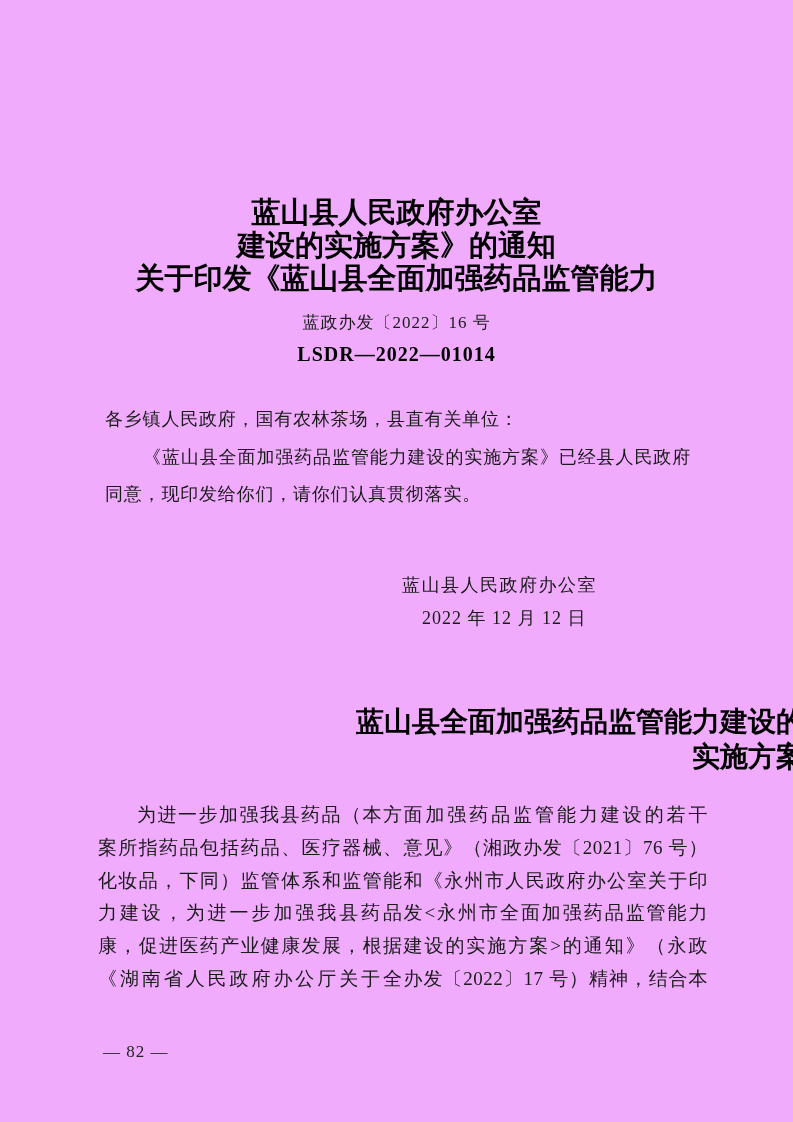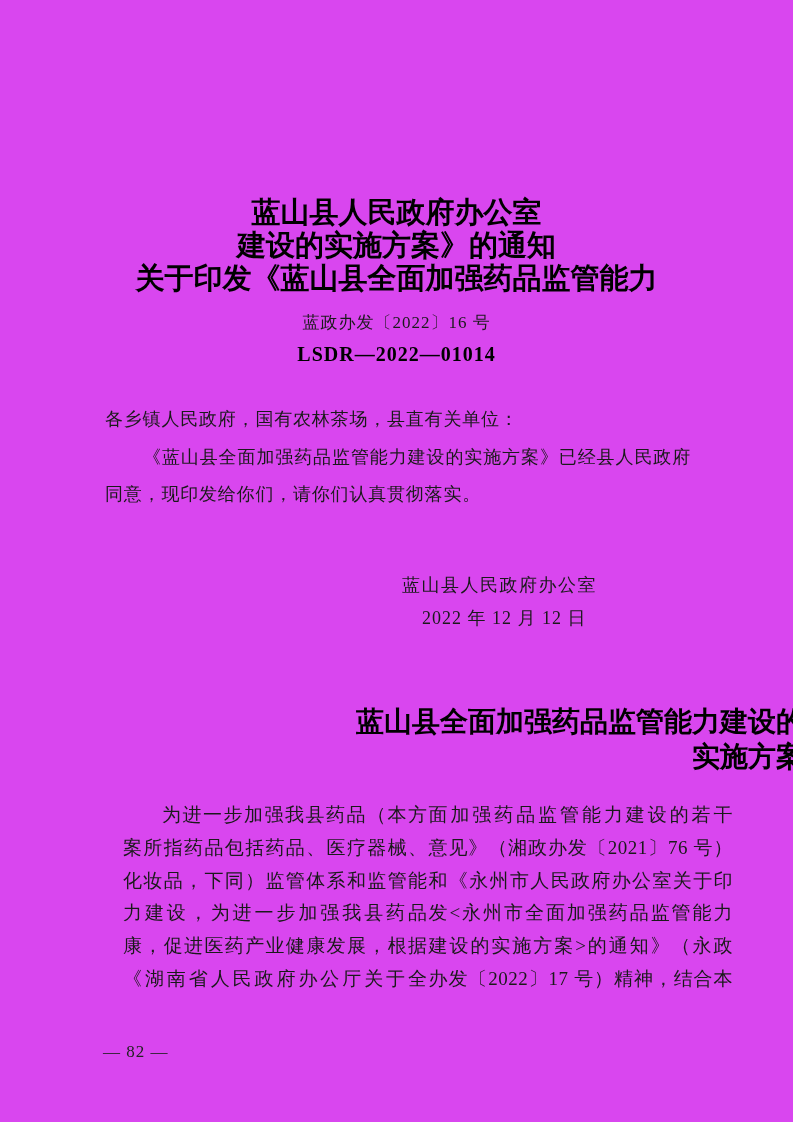--- a/index.html
+++ b/index.html
@@ -1,21 +1,21 @@
 <!DOCTYPE html>
 <html><head>
 <meta charset="utf-8">
 <style>
   html, body { margin: 0; padding: 0; background: #ffffff; }
   .page {
     position: relative;
     width: 793px;
     height: 1122px;
     margin: 0 auto;
-    background: #d946ef;
+    background: #f0abfc;
     font-family: "Liberation Serif", serif;
     color: #111111;
     overflow: hidden;
   }
 
   
   .notice-header {
     position: absolute;
     top: 196px;
     left: 0;
@@ -102,21 +102,20 @@
   }
 
   
   .columns {
     position: absolute;
     top: 799px;
     left: 98px;
     width: 610px;
     display: flex;
     gap: 1px;
-    margin-left: 25px;
   }
   .column { flex: 1; min-width: 0; }
   .col-line {
     font-size: 19px;
     line-height: 32.8px;
     letter-spacing: 0.5px;
     text-align: justify;
     text-align-last: justify;
     color: #1a1a1a;
   }

